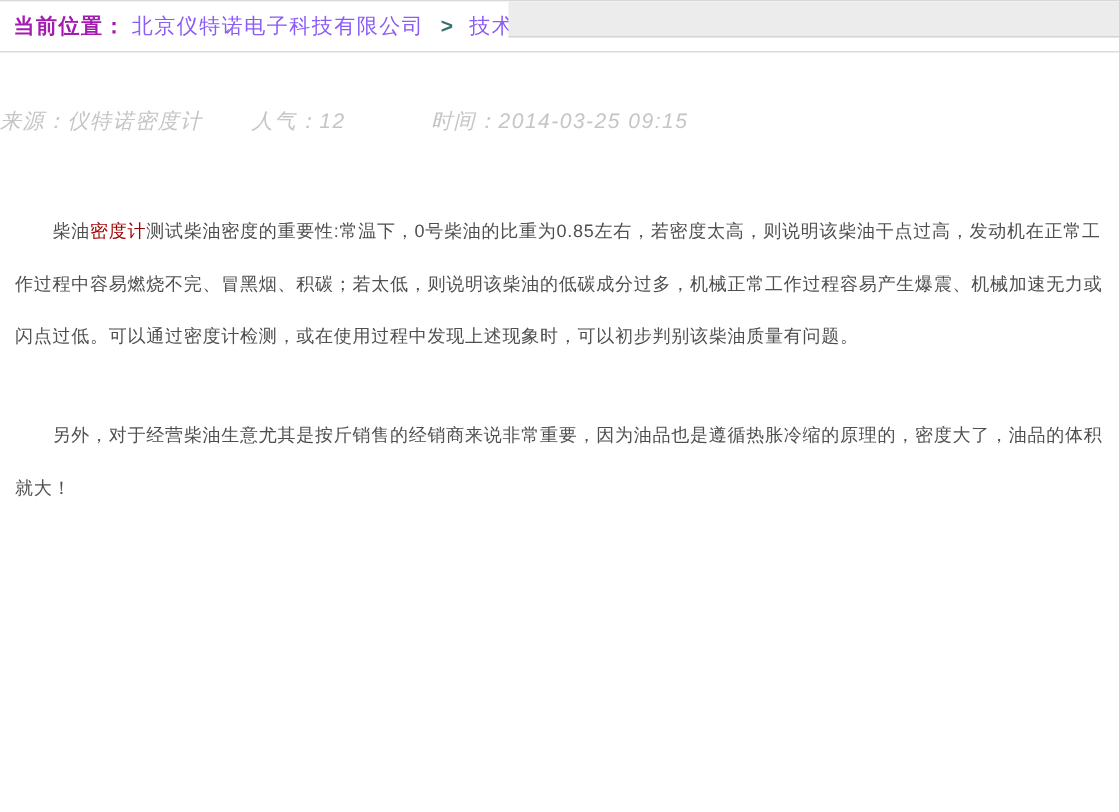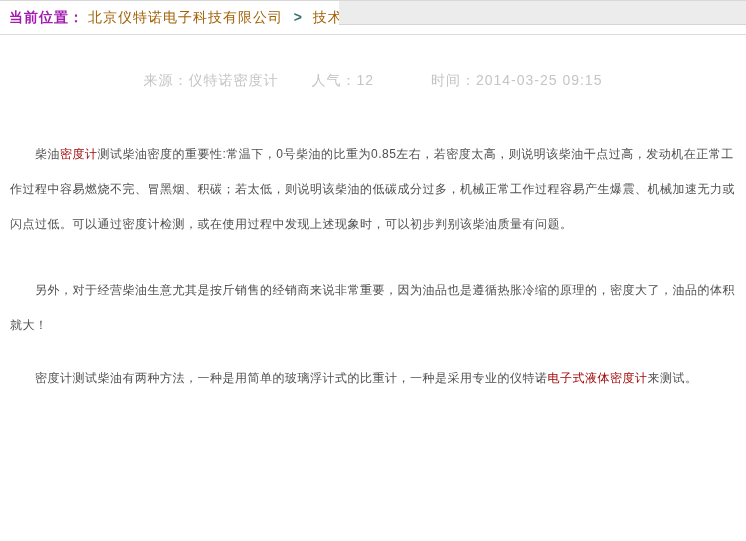--- a/index.html
+++ b/index.html
@@ -17,45 +17,45 @@
     height: 34px;
     background: #ffffff;
     border-bottom: 1px solid #dcdcdc;
     line-height: 33px;
     padding-left: 9px;
     font-size: 14px;
     color: #3f3f3f;
     white-space: nowrap;
   }
   .crumb-bar .crumb-label { font-weight: bold; color: #a21caf; letter-spacing: 1px; }
-  .crumb-bar a.crumb-link { color: #a16207; text-decoration: none; letter-spacing: 1px; cursor: pointer; }
+  .crumb-bar a.crumb-link { color: #8b5cf6; text-decoration: none; letter-spacing: 1px; cursor: pointer; }
   .crumb-bar .crumb-sep { color: #35706e; margin: 0 7px; font-weight: bold; }
   .gray-block {
     position: absolute;
     top: 0; left: 339px; right: 0;
     height: 24px;
     background: #ececec;
     border-bottom: 1px solid #d5d5d5;
   }
 
   
   .article-title {
     margin-top: 26px;
     text-align: center;
     font-size: 20px;
     font-weight: bold;
     color: #e50000;
     letter-spacing: 1px;
   }
   .meta-row {
     margin-top: 37px;
-    text-align: center;
     font-size: 14px;
     color: #c5c5c5;
     letter-spacing: 1px;
+    font-style: italic;
   }
   .meta-row .meta-item { display: inline-block; }
   .meta-row .meta-views { margin-left: 28px; }
   .meta-row .meta-time { margin-left: 52px; }
 
   .article-body {
     margin-top: 47px;
     padding: 0 10px 0 10px;
     font-size: 12px;
     line-height: 35px;
@@ -88,16 +88,15 @@
 
   <div class="meta-row">
     <span class="meta-item meta-source">来源：仪特诺密度计</span>
     <span class="meta-item meta-views">人气：12</span>
     <span class="meta-item meta-time">时间：2014-03-25 09:15</span>
   </div>
 
   <div class="article-body">
       <p class="para-1"><span>柴油</span><a class="hl">密度计</a><span>测试柴油密度的重要性:常温下，0号柴油的比重为0.85左右，若密度太高，则说明该柴油干点过高，发动机在正常工作过程中容易燃烧不完、冒黑烟、积碳；若太低，则说明该柴油的低碳成分过多，机械正常工作过程容易产生爆震、机械加速无力或闪点过低。可以通过密度计检测，或在使用过程中发现上述现象时，可以初步判别该柴油质量有问题。</span></p>
       <p class="para-2"><span>另外，对于经营柴油生意尤其是按斤销售的经销商来说非常重要，因为油品也是遵循热胀冷缩的原理的，密度大了，油品的体积就大！</span></p>
-      <p class="para-3"><span>密度计测试柴油有两种方法，一种是用简单的玻璃浮计式的比重计，一种是采用专业的仪特诺</span><a class="hl">电子式液体密度计</a><span>来测试。</span></p>
     </div>
 
 </div>
 
 </body></html>

